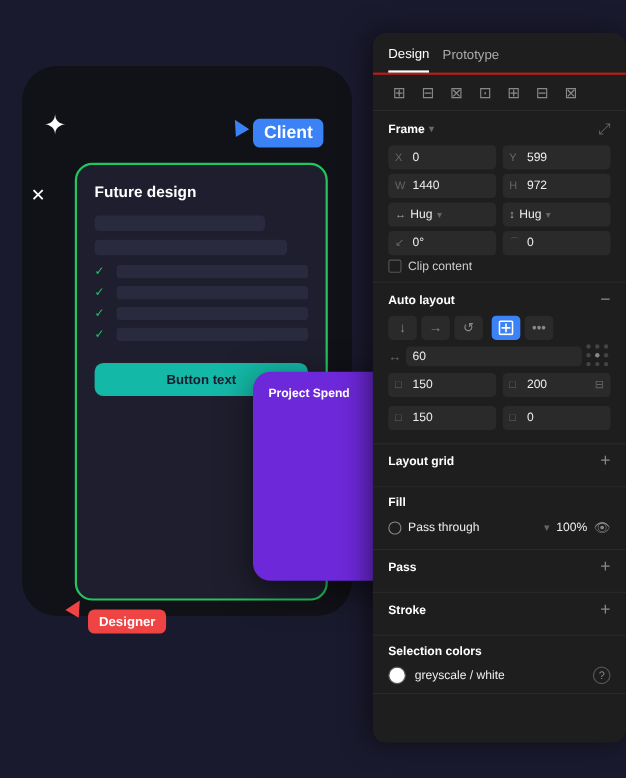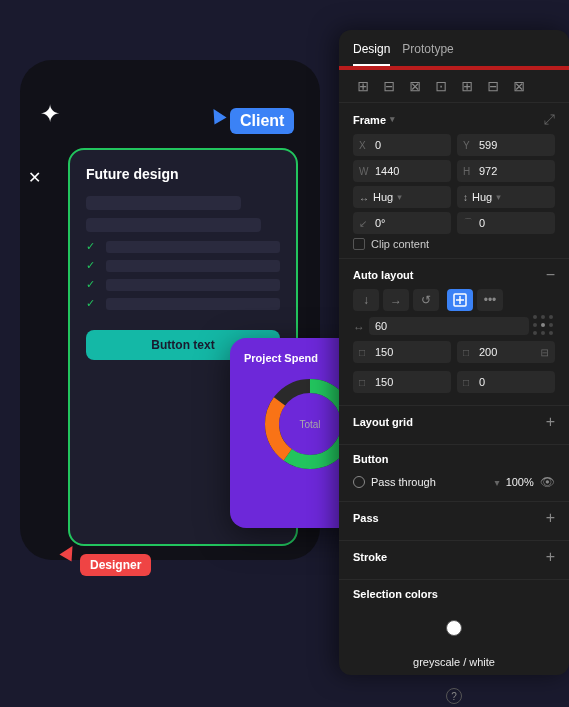--- a/index.html
+++ b/index.html
@@ -168,21 +168,22 @@
       font-size: 11px;
       z-index: 20;
       box-shadow: -4px 0 24px rgba(0,0,0,0.5);
     }
 
     
     .panel-tabs {
       display: flex;
       gap: 12px;
       padding: 12px 14px 0;
-      border-bottom: 4px solid #b91c1c;
+      border-bottom: 2px solid #b91c1c;
+      align-items: center;
     }
     .panel-tab {
       font-size: 12px;
       padding-bottom: 8px;
       cursor: pointer;
       color: #aaa;
     }
     .panel-tab.active {
       color: white;
       border-bottom: 2px solid white;
@@ -355,23 +356,22 @@
     .layer-eye {
       color: #888;
       font-size: 12px;
       cursor: pointer;
     }
 
     
     .color-row {
       display: flex;
       align-items: center;
-      gap: 20px;
-      margin-top: 20px;
-      flex-direction: column;
+      gap: 8px;
+      margin-top: 8px;
     }
     .color-swatch {
       width: 16px;
       height: 16px;
       border-radius: 50%;
       background: white;
       border: 1px solid #555;
     }
     .color-name {
       color: #eee;
@@ -448,31 +448,20 @@
   </div>
   <div class="fd-check-row">
     <span class="fd-check-icon">✓</span>
     <div class="fd-check-bar"></div>
   </div>
   <button class="fd-button">Button text</button>
 </div>
 
 <div class="project-spend-card">
   <div class="ps-title">Project Spend</div>
-  <div class="ps-donut-container">
-    <svg width="100" height="100" viewBox="0 0 100 100">
-
-      <circle cx="50" cy="50" r="38" fill="none" stroke="#2a2a2a" stroke-width="14"></circle>
-
-      <circle cx="50" cy="50" r="38" fill="none" stroke="#22c55e" stroke-width="14" stroke-dasharray="143 96" stroke-dashoffset="0" transform="rotate(-90 50 50)"></circle>
-
-      <circle cx="50" cy="50" r="38" fill="none" stroke="#f97316" stroke-width="14" stroke-dasharray="60 179" stroke-dashoffset="-143" transform="rotate(-90 50 50)"></circle>
-    </svg>
-    <div class="ps-total-label">Total</div>
-  </div>
 </div>
 
 <div class="figma-panel">
 
   <div class="panel-tabs">
     <div class="panel-tab active">Design</div>
     <div class="panel-tab">Prototype</div>
   </div>
 
   <div class="panel-toolbar">
@@ -606,21 +595,21 @@
 
   <div class="panel-section">
     <div class="section-header">
       <div class="section-title">Layout grid</div>
       <span class="section-action">+</span>
     </div>
   </div>
 
   <div class="panel-section">
     <div class="section-header">
-      <div class="section-title">Button</div>
+      <div class="section-title">Fill</div>
     </div>
     <div class="layer-row">
       <div class="layer-circle"></div>
       <span class="layer-mode">Pass through</span>
       <span class="layer-chevron">▾</span>
       <span class="layer-percent">100%</span>
       <span class="layer-eye">👁</span>
     </div>
   </div>
 

